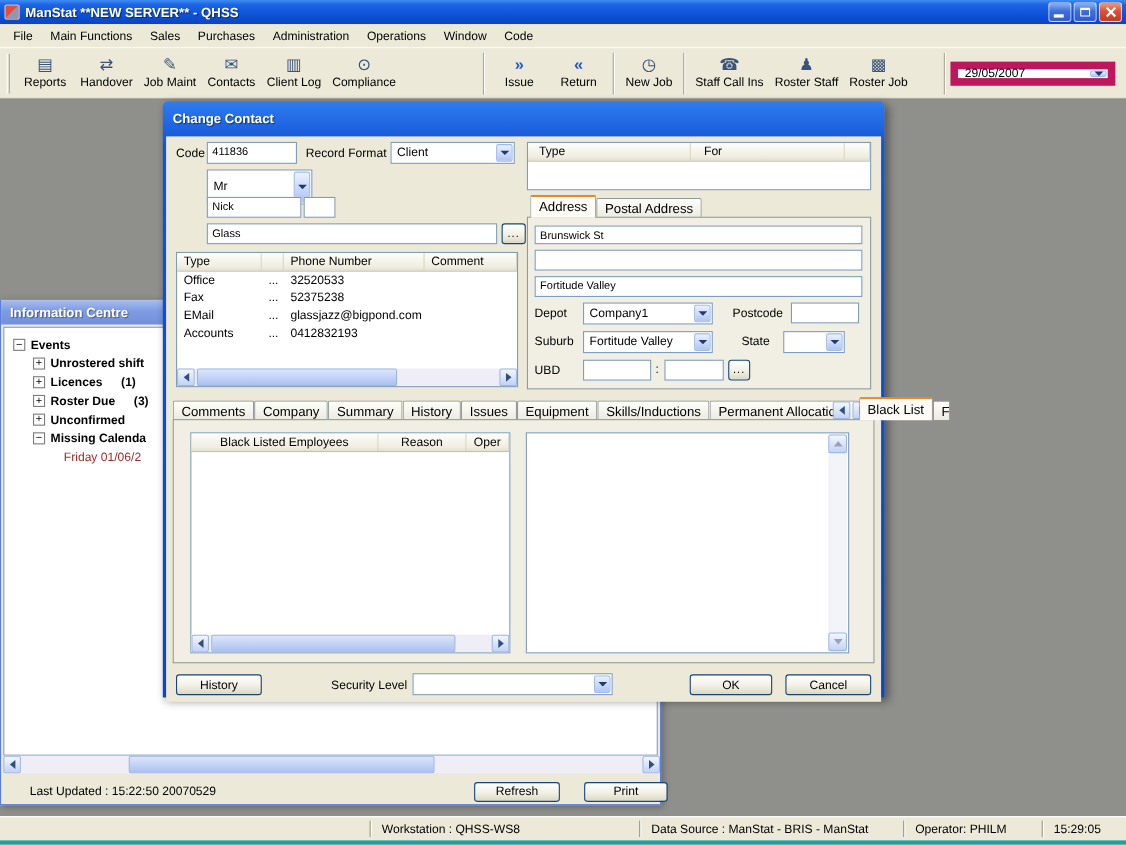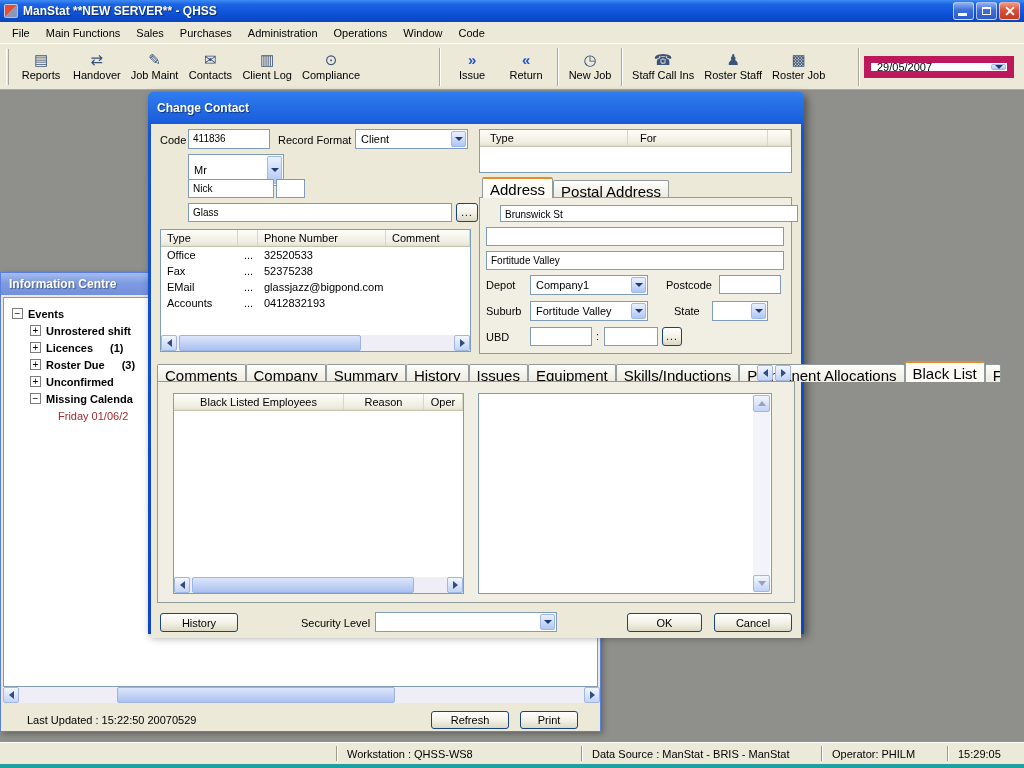--- a/index.html
+++ b/index.html
@@ -87,21 +87,21 @@
   .vscroll { position:absolute; width:17px; display:flex; flex-direction:column; background:#F3F3FA; }
   .sb-btn { width:16px; height:16px; flex:none; background:linear-gradient(180deg,#F2F6FD,#C3D3F7);
     border:1px solid #A0B7E0; border-radius:2px; display:flex; align-items:center; justify-content:center; }
   .vscroll .sb-btn { width:17px; height:17px; }
   .sb-track { flex:1; position:relative; }
   .sb-thumb { position:absolute; top:0; height:16px;
     background:linear-gradient(180deg,#DCE6FB,#ABC1F0); border:1px solid #9DB4E4; border-radius:2px; }
 
   .tab { height:18px; padding:2px 7px; border:1px solid #919B9C; border-bottom:none;
     border-radius:2px 2px 0 0; background:linear-gradient(180deg,#FEFEFA,#ECEAE0);
-    font-size:15px; white-space:nowrap; overflow:hidden; flex:none; }
+    font-size:12px; white-space:nowrap; overflow:hidden; flex:none; }
   .tab.active { height:21px; background:#FCFBF6; border-top:2px solid #E68B2C; position:relative; z-index:3; }
   .tabstrip { position:absolute; display:flex; align-items:flex-end; }
 
   .lbl { position:absolute; white-space:nowrap; }
 
   
   .info-win { position:absolute; left:0; top:272px; width:601px; height:460px;
     background:#ECE9D8; border:1px solid #5A7EDC; box-shadow:2px 2px 6px rgba(0,0,0,.3); z-index:1; }
   .info-title { height:22px; background:linear-gradient(180deg,#A5BCEE,#7E9BE2 45%,#7390DB);
     display:flex; align-items:center; padding:0 8px; color:#fff; font-weight:bold; font-size:12px;
@@ -269,21 +269,21 @@
       </span>
     <span class="sb-track">
       <span class="sb-thumb" style="left:98px; width:278px;"></span>
     </span>
     <span class="sb-btn">
         <span class="arr arr-right"></span>
       </span>
   </div>
   <span class="lbl" style="left:26px; top:441px;">Last Updated : 15:22:50 20070529</span>
   <div class="xp-btn" style="position:absolute; left:430px; top:438px; width:78px; height:18px;">Refresh</div>
-  <div class="xp-btn" style="position:absolute; left:519px; top:438px; width:58px; height:18px;">Print</div>
+  <div class="xp-btn" style="position:absolute; left:530px; top:438px; width:76px; height:18px;">Print</div>
 </div>
 
 <div class="dialog">
   <div class="dlg-title">
     <span>Change Contact</span>
   </div>
   <div class="dlg-body">
 
     <span class="lbl" style="left:9px; top:10px;">Code</span>
     <div class="tbox" style="position:absolute; left:37px; top:5px; width:82px; height:20px;">411836</div>
@@ -315,21 +315,21 @@
 
     <div class="tabstrip" style="left:331px; top:54px; height:20px;">
       <span class="tab active">Address</span>
       <span class="tab">Postal Address</span>
     </div>
 
     <div class="tbox" style="position:absolute; left:37px; top:79px; width:264px; height:19px;">Glass</div>
     <div class="xp-btn dots" style="position:absolute; left:305px; top:79px; width:22px; height:19px;">...</div>
 
     <div class="group" style="left:328px; top:73px; width:313px; height:157px;">
-      <div class="tbox" style="position:absolute; left:20px; top:7px; width:298px; height:17px;">Brunswick St</div>
+      <div class="tbox" style="position:absolute; left:6px; top:7px; width:298px; height:17px;">Brunswick St</div>
       <div class="tbox" style="position:absolute; left:6px; top:29px; width:298px; height:19px;"></div>
       <div class="tbox" style="position:absolute; left:6px; top:53px; width:298px; height:19px;">Fortitude Valley</div>
 
       <span class="lbl" style="left:6px; top:81px;">Depot</span>
       <div class="combo" style="position:absolute; left:50px; top:77px; width:118px; height:20px;">
         <span>Company1</span>
         <span class="combo-arrow">
             <span class="arr arr-down-dk"></span>
           </span>
       </div>

